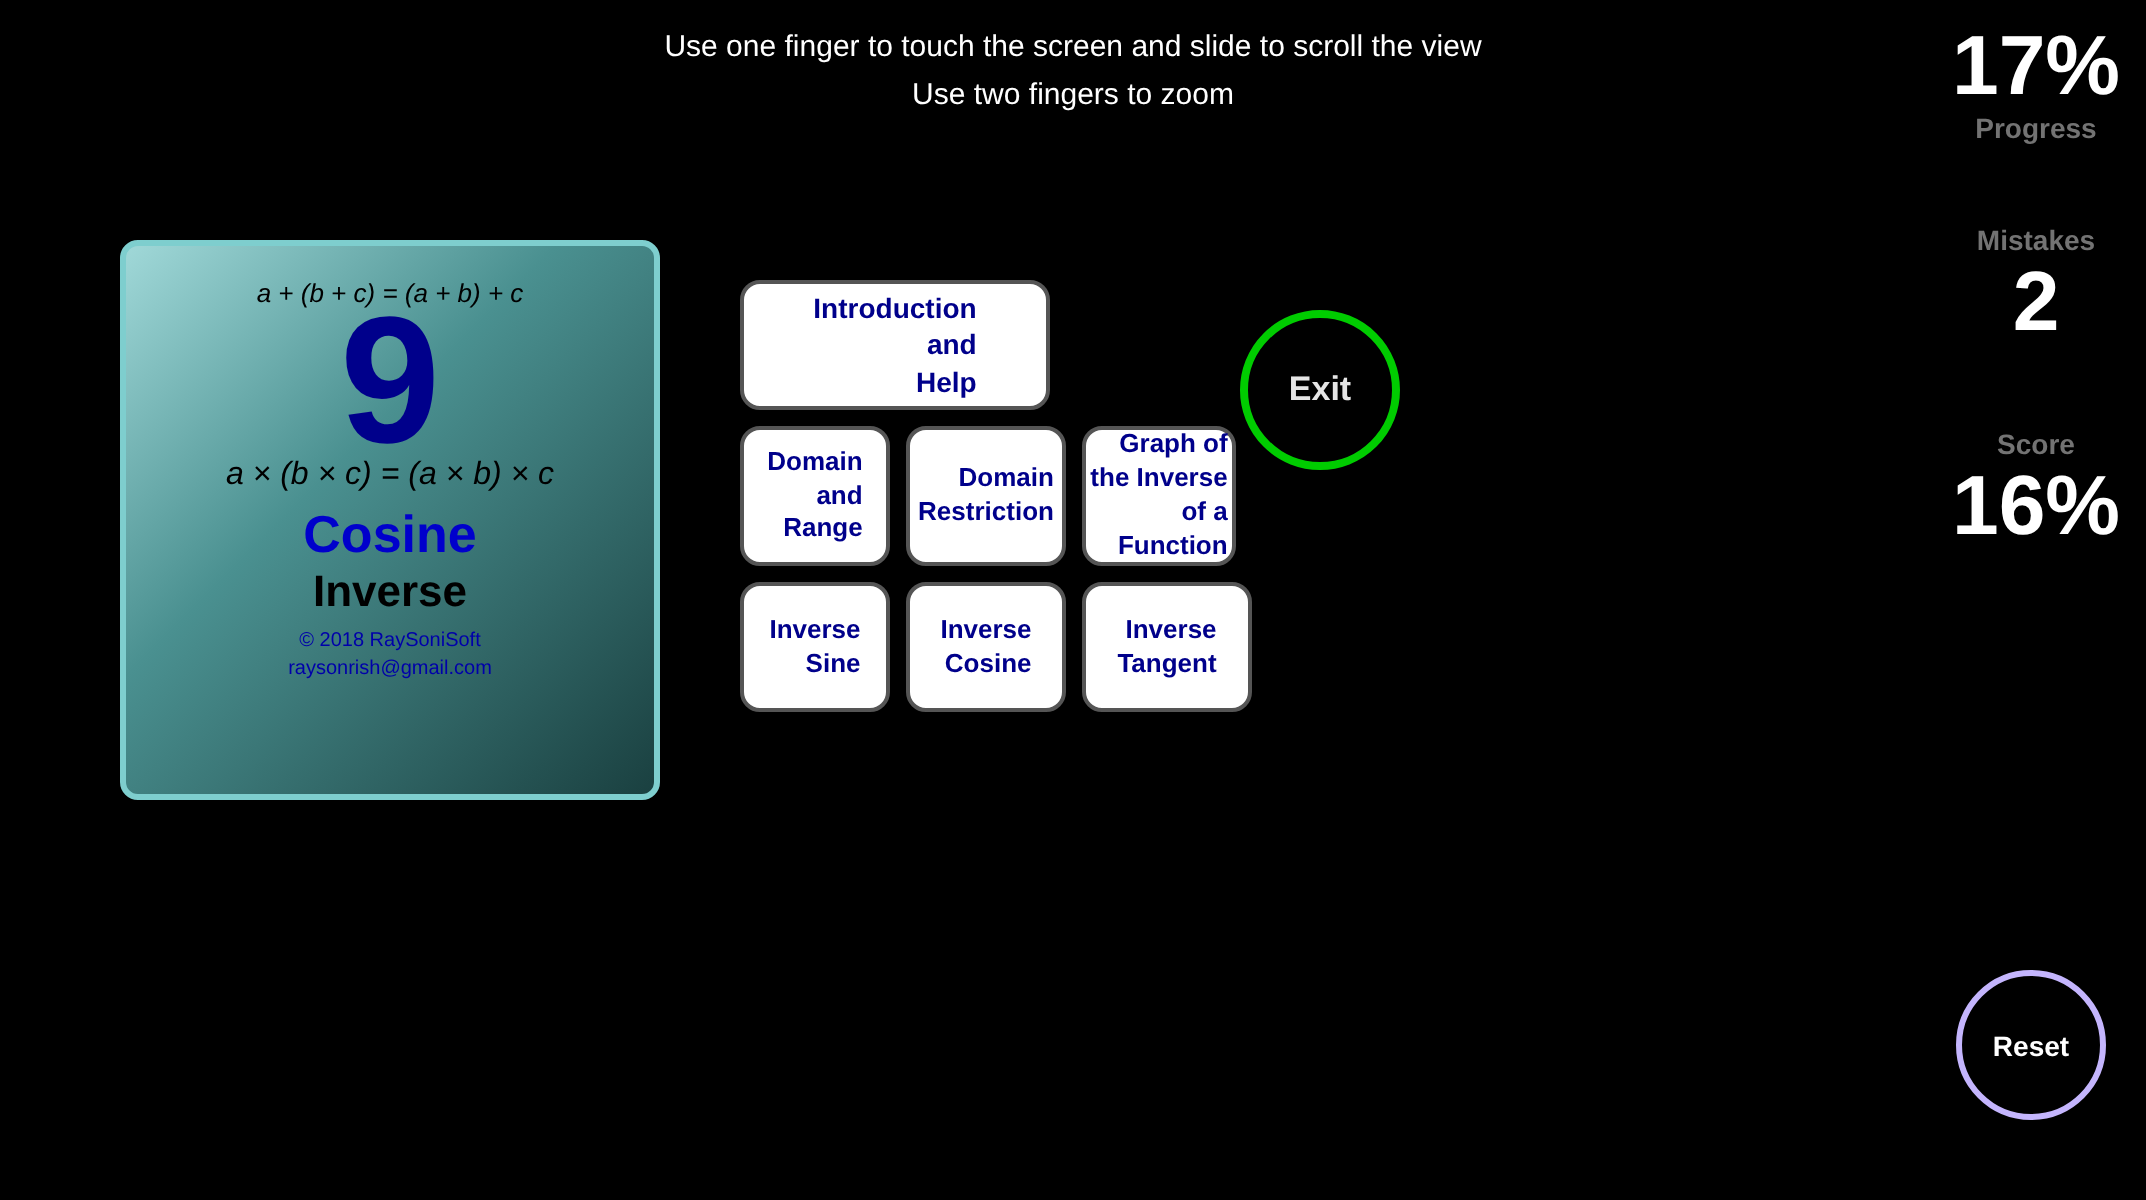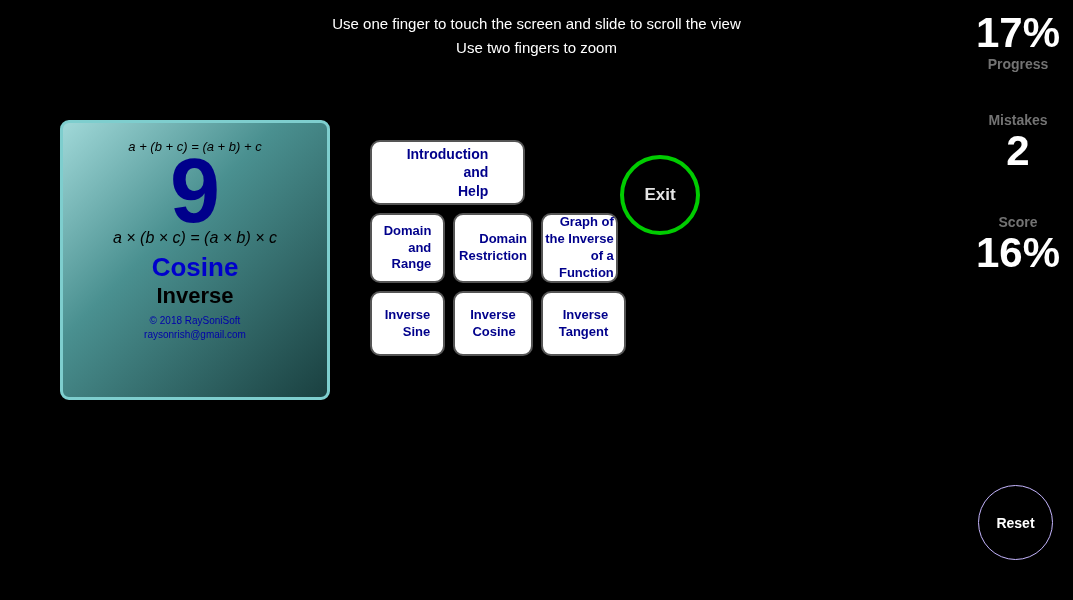--- a/index.html
+++ b/index.html
@@ -55,21 +55,21 @@
     }
 
     #reset-btn {
       position: absolute;
       bottom: 40px;
       right: 20px;
       width: 75px;
       height: 75px;
       border-radius: 50%;
       background: transparent;
-      border: 1px solid #c4b5fd;
+      border: 3px solid #c4b5fd;
       color: #fff;
       font-size: 14px;
       font-weight: bold;
       cursor: pointer;
       display: flex;
       align-items: center;
       justify-content: center;
     }
 
     

